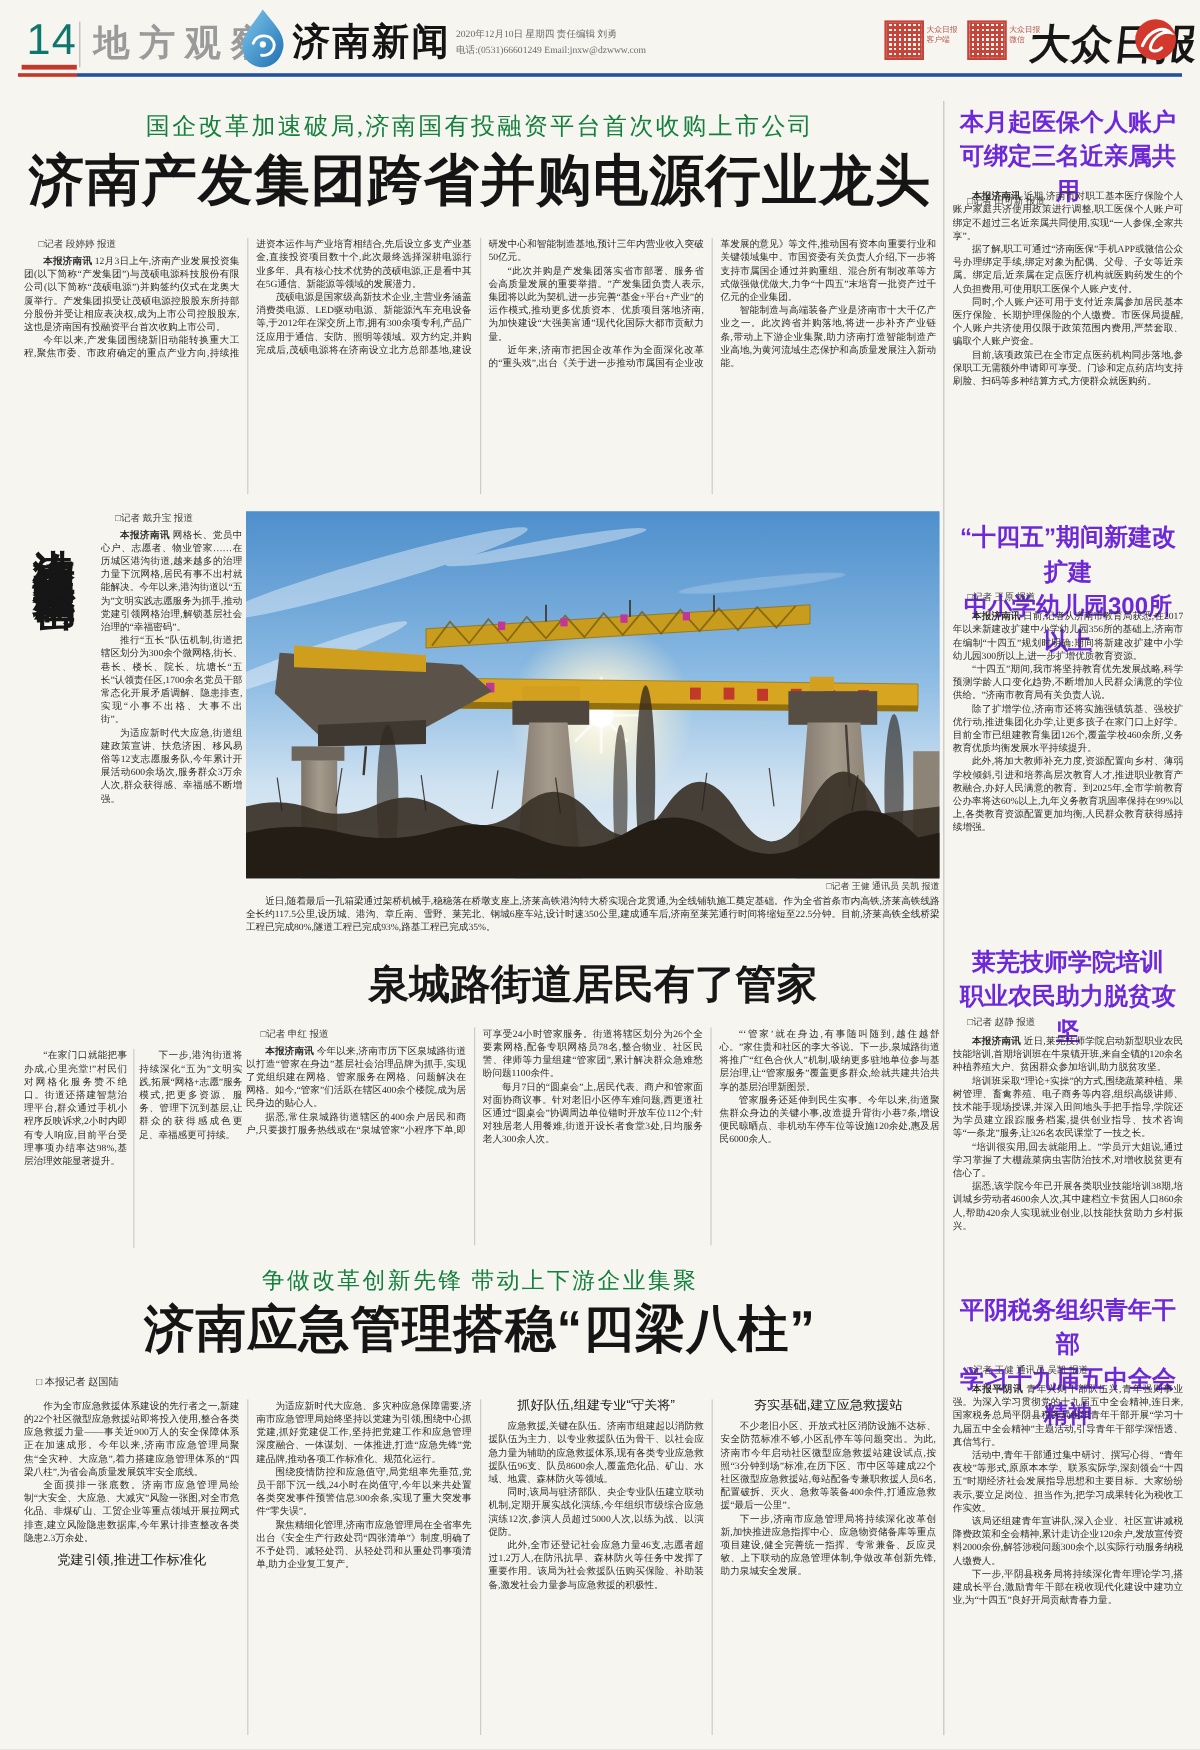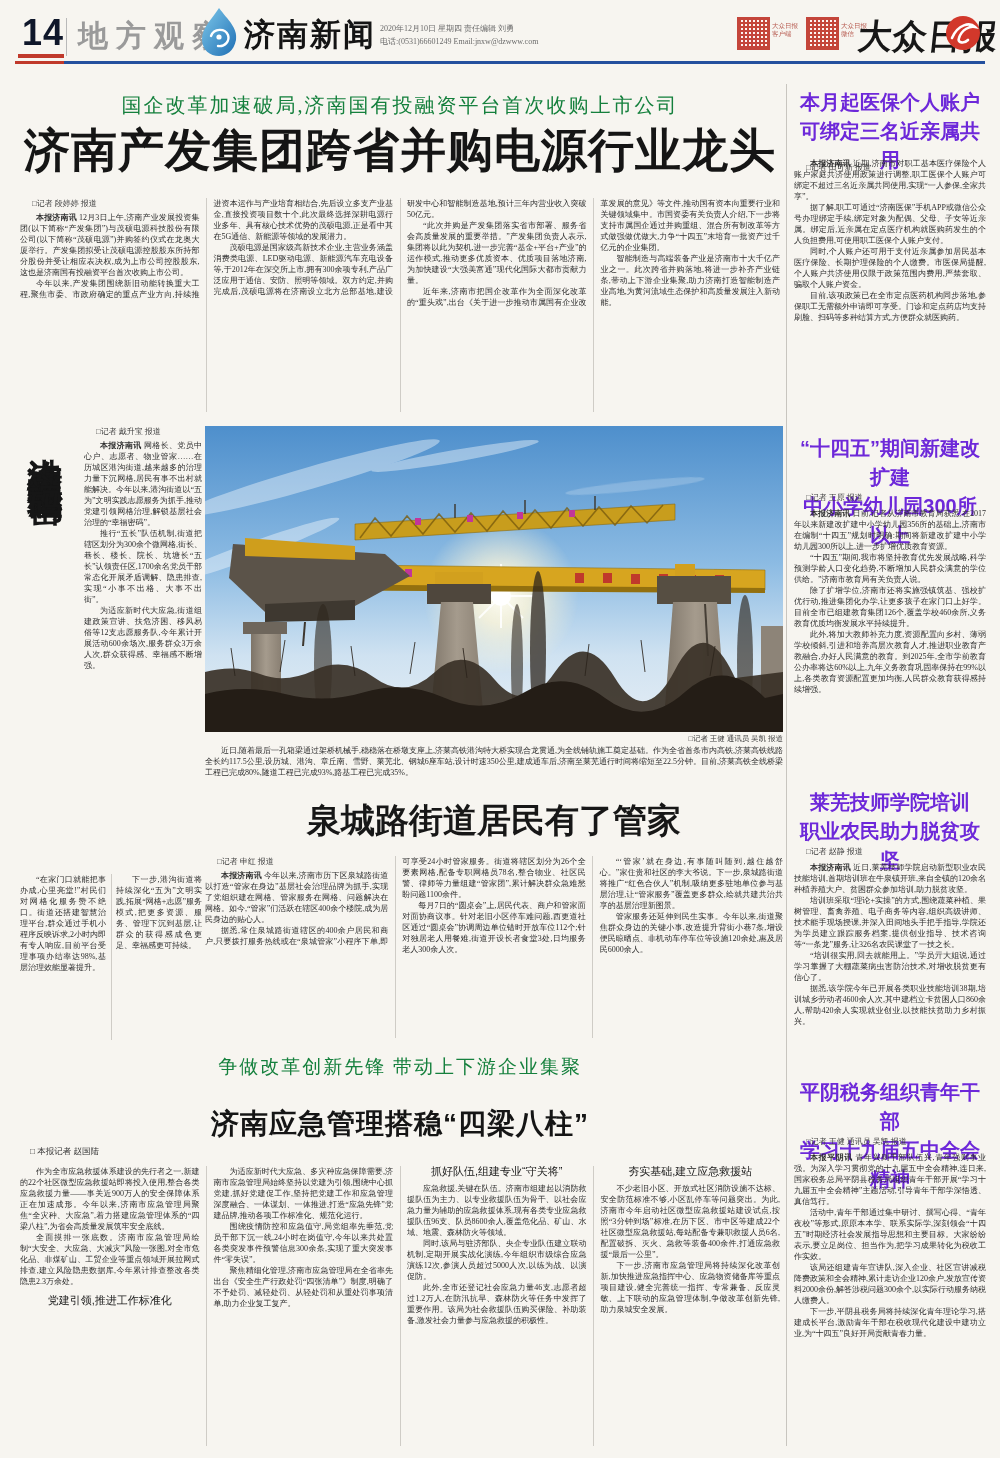--- a/index.html
+++ b/index.html
@@ -2,21 +2,21 @@
 <html><head>
 <meta charset="utf-8">
 <style>
   html,body{margin:0;padding:0;background:#dedcd6;}
   .page{position:relative;width:1000px;height:1458px;margin:0 auto;background:#f7f5f0;
         font-family:"Liberation Serif","DejaVu Serif",serif;color:#222;overflow:hidden;}
   .abs{position:absolute;}
   .sans{font-family:"Liberation Sans","DejaVu Sans",sans-serif;}
 
   
-  .pagenum{left:22px;top:12px;font-size:36px;font-weight:bold;color:#0f172a;letter-spacing:1px;}
+  .pagenum{left:22px;top:12px;font-size:36px;font-weight:normal;color:#0f766e;letter-spacing:1px;}
   .pagenum-bar{left:18px;top:54px;width:46px;height:4px;background:#c0392b;}
   .head-vsep{left:66px;top:18px;width:1px;height:38px;background:#b9b9b9;}
   .section-name{left:78px;top:16px;font-size:30px;color:#9a9a9a;letter-spacing:8px;font-weight:600;}
   .logo-splash{left:198px;top:6px;width:42px;height:52px;}
   .edition-name{left:244px;top:14px;font-size:31px;font-weight:900;color:#141414;letter-spacing:2px;}
   .dateblock{left:380px;top:22px;width:300px;font-size:8px;line-height:13px;color:#6a6a6a;}
   .qr{top:17px;width:29px;height:29px;background:
       repeating-linear-gradient(0deg,#c4453a 0 2px,transparent 2px 4px),
       repeating-linear-gradient(90deg,#c4453a 0 2px,transparent 2px 4px),#fdf3f1;
       border:2px solid #c4453a;}
@@ -57,21 +57,21 @@
   .photo{left:205px;top:426px;width:578px;height:306px;background:#9cc2e0;}
   .credit{left:205px;top:734px;width:578px;font-size:7.5px;color:#3d3d3d;text-align:right;}
   .caption{left:205px;top:745px;width:578px;height:50px;font-size:8px;line-height:11px;text-align:justify;color:#2c2c2c;}
 
   
   .q-head{left:205px;top:798px;width:578px;font-size:34px;font-weight:900;text-align:center;color:#171717;}
   .q-body{left:205px;top:856px;width:578px;height:182px;}
 
   
   .e-kicker{left:20px;top:1054px;width:760px;font-size:19px;}
-  .e-head{left:20px;top:1080px;width:760px;font-size:28px;letter-spacing:1px;margin-top:25px;}
+  .e-head{left:20px;top:1080px;width:760px;font-size:42px;letter-spacing:1px;}
   .e-byline{left:30px;top:1146px;font-size:8.5px;color:#333;}
   .e-body{left:20px;top:1166px;width:760px;height:280px;}
 
   
   .rail-rule{left:786px;top:84px;width:1px;height:1362px;background:#c8c5bf;}
   .rail-head{left:794px;width:192px;text-align:center;font-size:20px;line-height:29px;font-weight:bold;color:#6d28d9;}
   .rail-byline{left:794px;width:192px;}
   .rail-body{left:794px;width:192px;}
   .r1h{top:88px;} .r1b{top:142px;margin-top:20px;} .r1t{top:158px;height:260px;}
   .r2h{top:434px;} .r2b{top:492px;} .r2t{top:508px;height:260px;}

